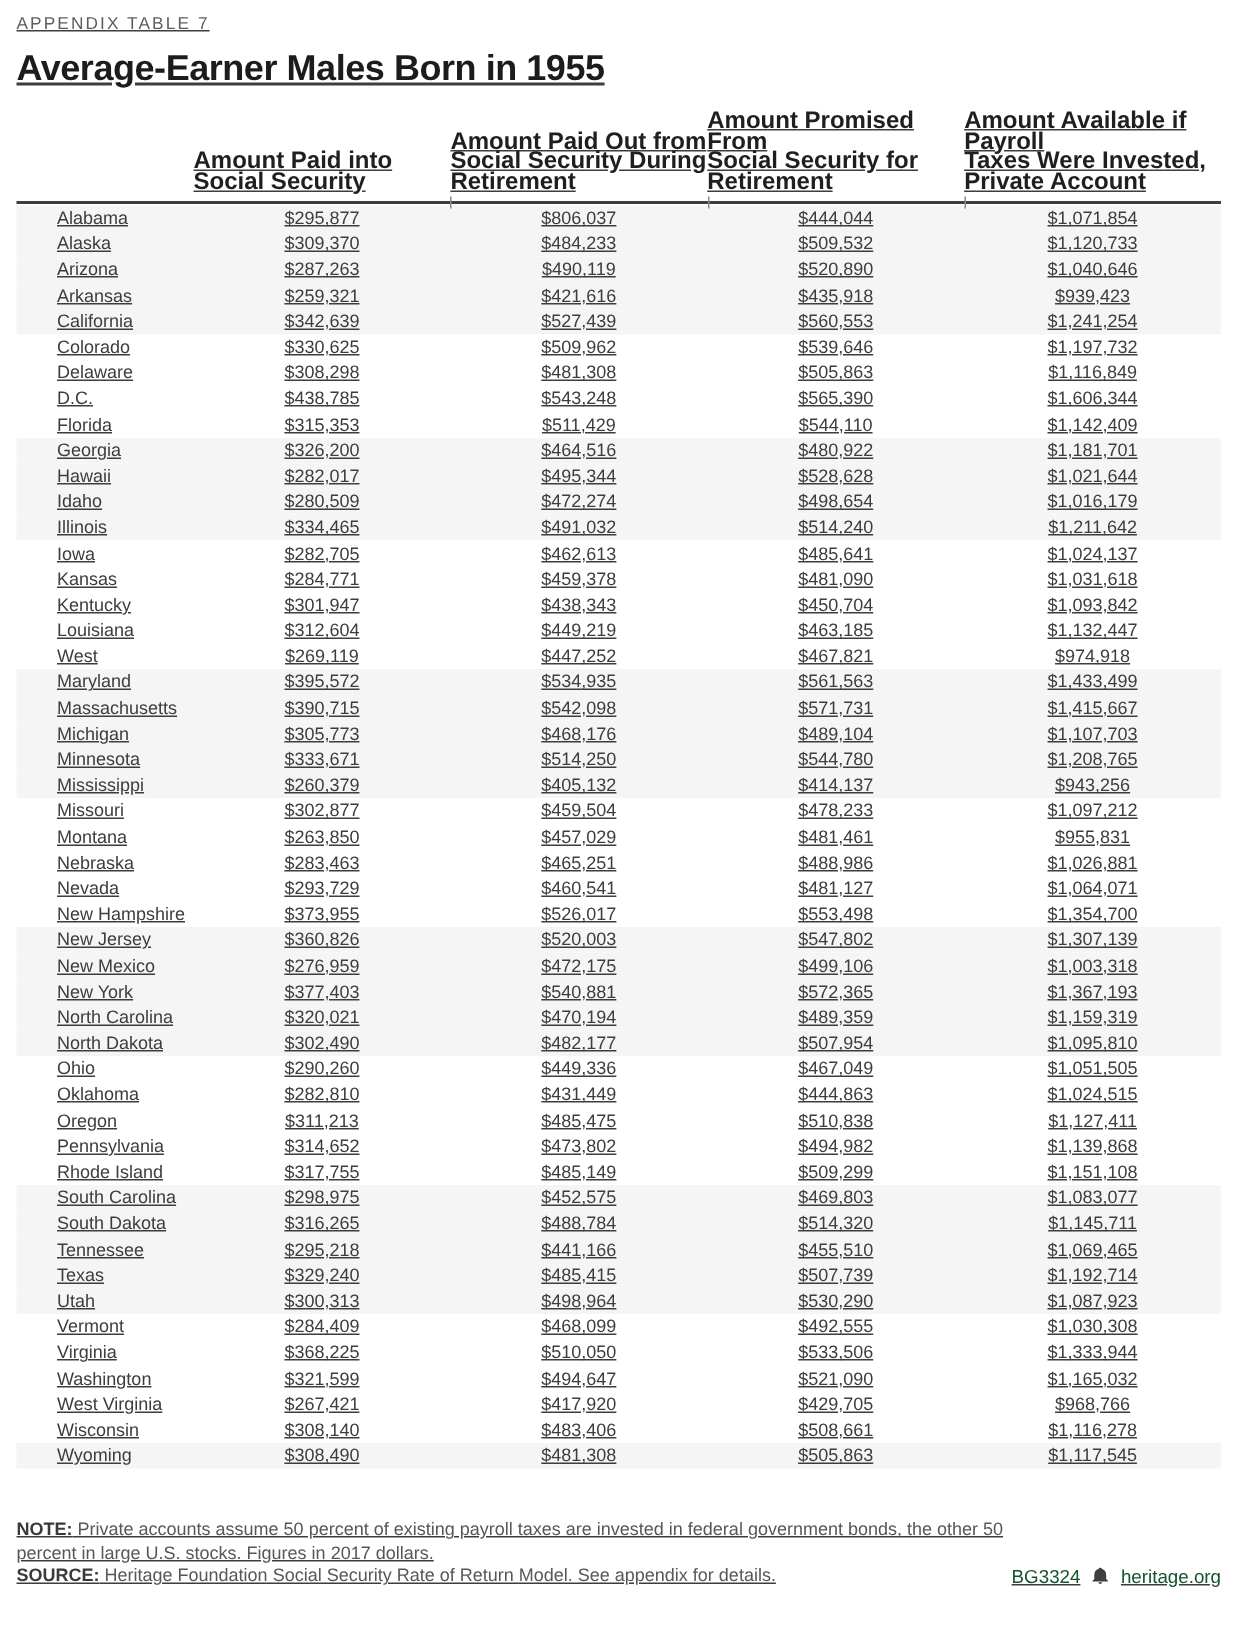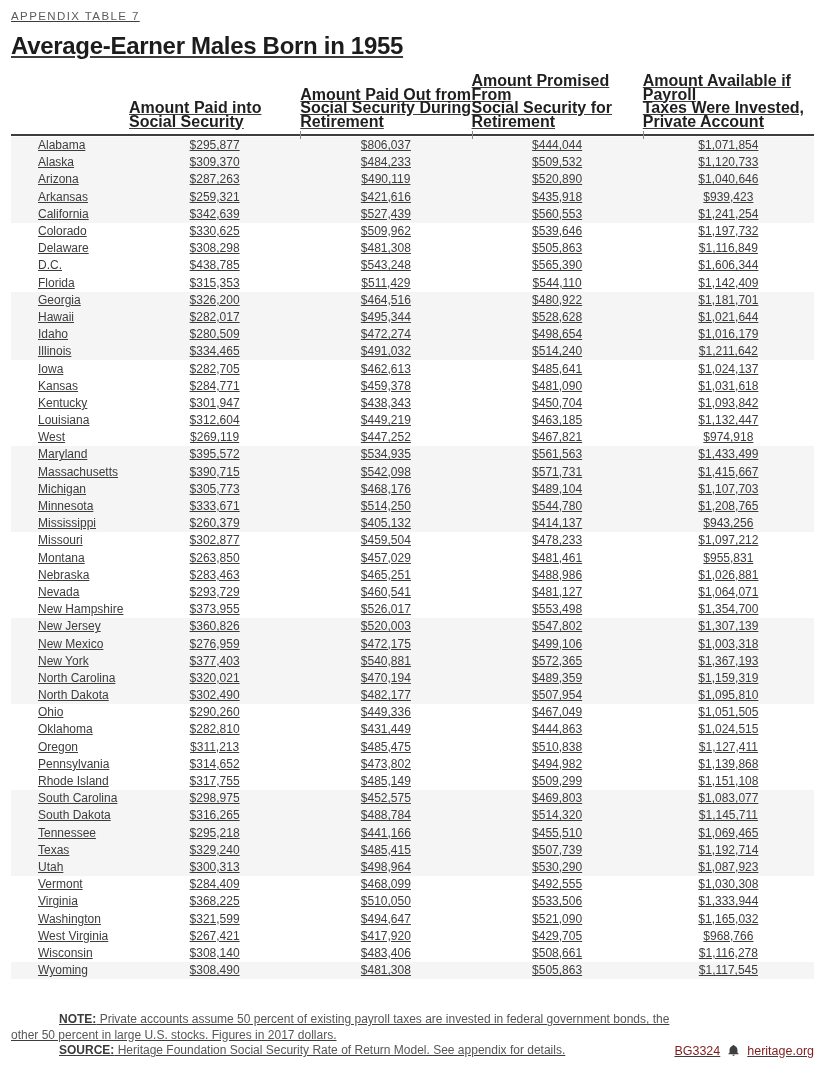--- a/index.html
+++ b/index.html
@@ -45,24 +45,24 @@
   .trow.shaded { background: #f5f5f5; }
   .cell { font-size: 12px; color: #3d3d3f; line-height: 17px; }
   .cell.state { padding-left: 4px; text-align: left; margin-left: 23px; }
   .cell.num { text-align: center; }
 
   .footer {
     margin-top: 33px; display: flex; justify-content: space-between;
     align-items: flex-end;
   }
   .notes { width: 668px; font-size: 12px; line-height: 15.5px; color: #57575a; }
-  .notes .lbl { font-weight: 700; color: #3a3a3c; margin-left: 48px; }
+  .notes .lbl { font-weight: 700; color: #3a3a3c; }
   .brand {
     display: flex; align-items: center; gap: 7px;
-    font-size: 12.5px; color: #7f1d1d; white-space: nowrap; padding-bottom: 1px;
+    font-size: 12.5px; color: #14532d; white-space: nowrap; padding-bottom: 1px;
   }
   .bell { display: inline-block; width: 13px; height: 13px; }
   .bell svg { display: block; }
 </style>
 </head>
 <body>
 
 <div class="page">
 
   <div class="eyebrow">APPENDIX TABLE 7</div>

